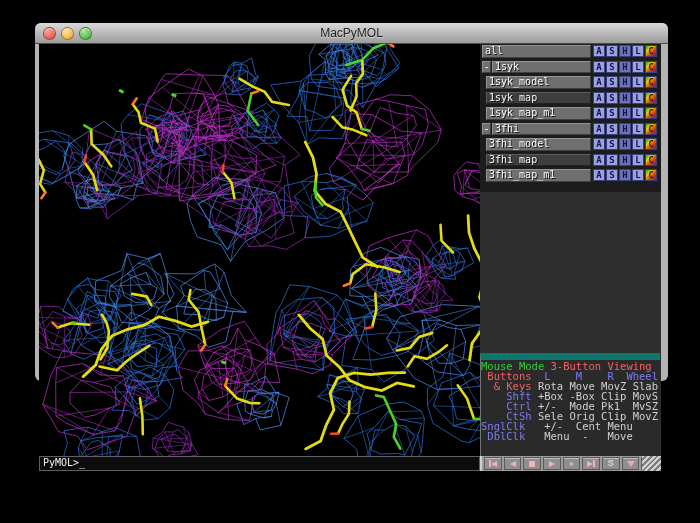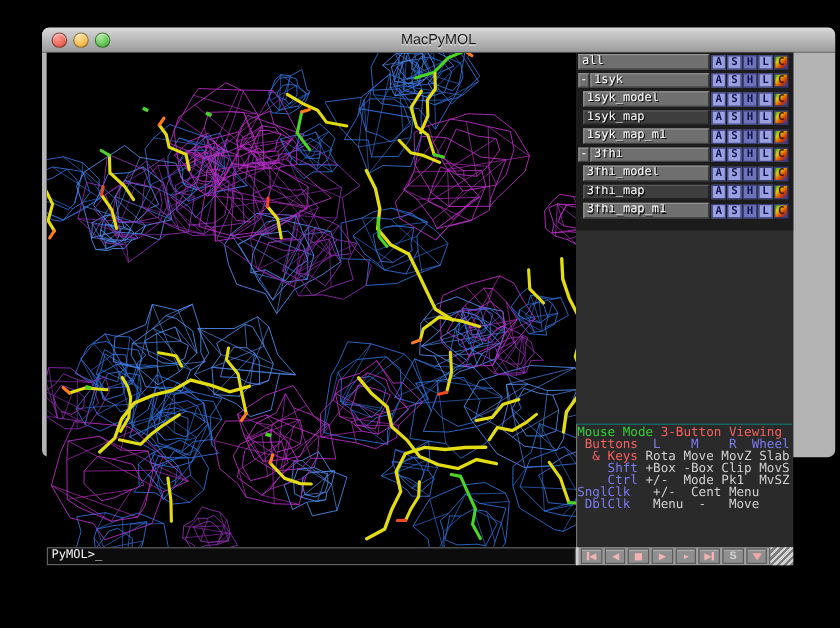--- a/index.html
+++ b/index.html
@@ -2,21 +2,21 @@
 <html><head>
 <meta charset="utf-8">
 <style>
   html,body{margin:0;padding:0;background:#000;}
   body{position:relative;width:700px;height:523px;overflow:hidden;
        font-family:"DejaVu Sans Mono",monospace;}
 
   
   .window{position:absolute;left:35px;top:23px;width:633px;height:358px;
           background:#b4b4b4;border-radius:6px;
-          box-shadow:0 10px 26px rgba(0,0,0,.85), 0 0 0 1px rgba(0,0,0,.6);padding-left:28px;}
+          box-shadow:0 10px 26px rgba(0,0,0,.85), 0 0 0 1px rgba(0,0,0,.6);}
   .titlebar{position:absolute;left:0;top:0;right:0;height:20px;
             background:linear-gradient(#d9d9d9,#9c9c9c);
             border-bottom:1px solid #4c4c4c;border-radius:6px 6px 0 0;}
   .title{position:absolute;left:0;right:0;top:3px;text-align:center;
          font:12px "Liberation Sans",sans-serif;color:#1c1c1c;
          text-shadow:0 1px 0 rgba(255,255,255,.45);}
   .lights{position:absolute;left:8px;top:4px;display:flex;gap:5px;}
   .light{width:11px;height:11px;border-radius:50%;border:1px solid rgba(0,0,0,.4);
          box-shadow:inset 0 1px 1px rgba(255,255,255,.7);}
   .light.close{background:radial-gradient(circle at 35% 30%,#ff9d94,#ed6a5e 60%,#c94439);}
@@ -31,21 +31,21 @@
 
   
   .cmdline{position:absolute;left:0;top:412px;width:441px;height:15px;
            box-sizing:border-box;background:#0c0c0c;border:1px solid #606060;
            color:#f4f4f4;font:10px/12px "DejaVu Sans Mono",monospace;padding-left:3px;}
 
   
   .sidebar{position:absolute;left:441px;top:0;width:181px;height:412px;background:#2e2e2e;}
   .objlist-region{position:absolute;left:0;top:0;right:0;height:148px;background:#1c1c1c;}
   .objlist{position:absolute;left:1px;top:1px;right:0;display:flex;flex-direction:column;gap:3px;}
-  .objrow{display:flex;height:12.5px;align-items:flex-end;}
+  .objrow{display:flex;height:12.5px;align-items:center;}
   .objrow .spacer5{width:5px;}
   .objrow .spacer1{width:1px;}
   .toggle{width:9px;margin-right:1px;background:#6f6f6f;box-sizing:border-box;
           border-top:1px solid #949494;border-left:1px solid #949494;
           border-right:1px solid #3f3f3f;border-bottom:1px solid #3f3f3f;
           color:#fff;font:10px/10px "DejaVu Sans Mono",monospace;text-align:center;}
   .objname{flex:1;background:#6f6f6f;box-sizing:border-box;min-width:0;
            border-top:1px solid #949494;border-left:1px solid #949494;
            border-right:1px solid #3f3f3f;border-bottom:1px solid #3f3f3f;
            color:#fdfdfd;font:10px/10.5px "DejaVu Sans Mono",monospace;
@@ -56,21 +56,21 @@
   .abtns{display:flex;gap:1px;margin-left:2px;margin-right:4px;}
   .abtn{width:12px;box-sizing:border-box;text-align:center;background:#9aa1e0;
         border:1px solid #3c4078;color:#15154e;
         font:bold 9px/10px "DejaVu Sans Mono",monospace;}
   .abtn.h{background:#6d73b8;}
   .abtn.c{background:linear-gradient(135deg,#2f9f2f 0%,#ded400 30%,#e05400 58%,#c43a00 70%,#2434ca 100%);
           color:#3c1202;}
 
   
   .mousepanel{position:absolute;left:0;top:309px;width:180px;height:103px;
-              box-sizing:border-box;border-top:1px solid #0f766e;border-left:1px solid #757575;
+              box-sizing:border-box;border-top:7px solid #0f766e;border-left:1px solid #757575;
               background:#2a2a2a;padding-top:1px;overflow:hidden;}
   .mline{white-space:pre;font:10.5px/10px "DejaVu Sans Mono",monospace;}
   .c-green{color:#35cf35;} .c-salmon{color:#f56060;} .c-blue{color:#7b7bf2;}
   .c-gray{color:#d0d0d0;} .c-white{color:#ffffff;}
 
   
   .moviebar{position:absolute;left:441px;top:412px;width:181px;height:15px;
             box-sizing:border-box;background:#9c9c9c;border-left:2px solid #cfcfcf;
             display:flex;align-items:center;gap:2px;padding:0 2px;}
   .mbtn{flex:1 1 0;height:13px;display:flex;align-items:center;justify-content:center;
@@ -1006,20 +1006,21 @@
               </div>
             </div>
           </div>
       </div>
       <div class="mousepanel" id="mousepanel">
           <div class="mline"><span class="c-green">Mouse Mode </span><span class="c-salmon">3-Button Viewing</span></div>
           <div class="mline"><span class="c-salmon"> Buttons </span><span class="c-blue"> L    M    R  Wheel</span></div>
           <div class="mline"><span class="c-salmon">  &amp; Keys </span><span class="c-gray">Rota Move MovZ Slab</span></div>
           <div class="mline"><span class="c-blue">    Shft </span><span class="c-gray">+Box -Box Clip MovS</span></div>
           <div class="mline"><span class="c-blue">    Ctrl </span><span class="c-gray">+/-  Mode Pk1  MvSZ</span></div>
+          <div class="mline"><span class="c-blue">    CtSh </span><span class="c-gray">Sele Orig Clip MovZ</span></div>
           <div class="mline"><span class="c-blue">SnglClk</span><span class="c-gray">   +/-  Cent Menu</span></div>
           <div class="mline"><span class="c-blue"> DblClk</span><span class="c-gray">   Menu  -   Move</span></div>
         </div>
     </div>
 
     <div class="moviebar" id="moviebar">
         <div class="mbtn">
           <span class="bar"></span>
           <span class="tri-l"></span>
         </div>

